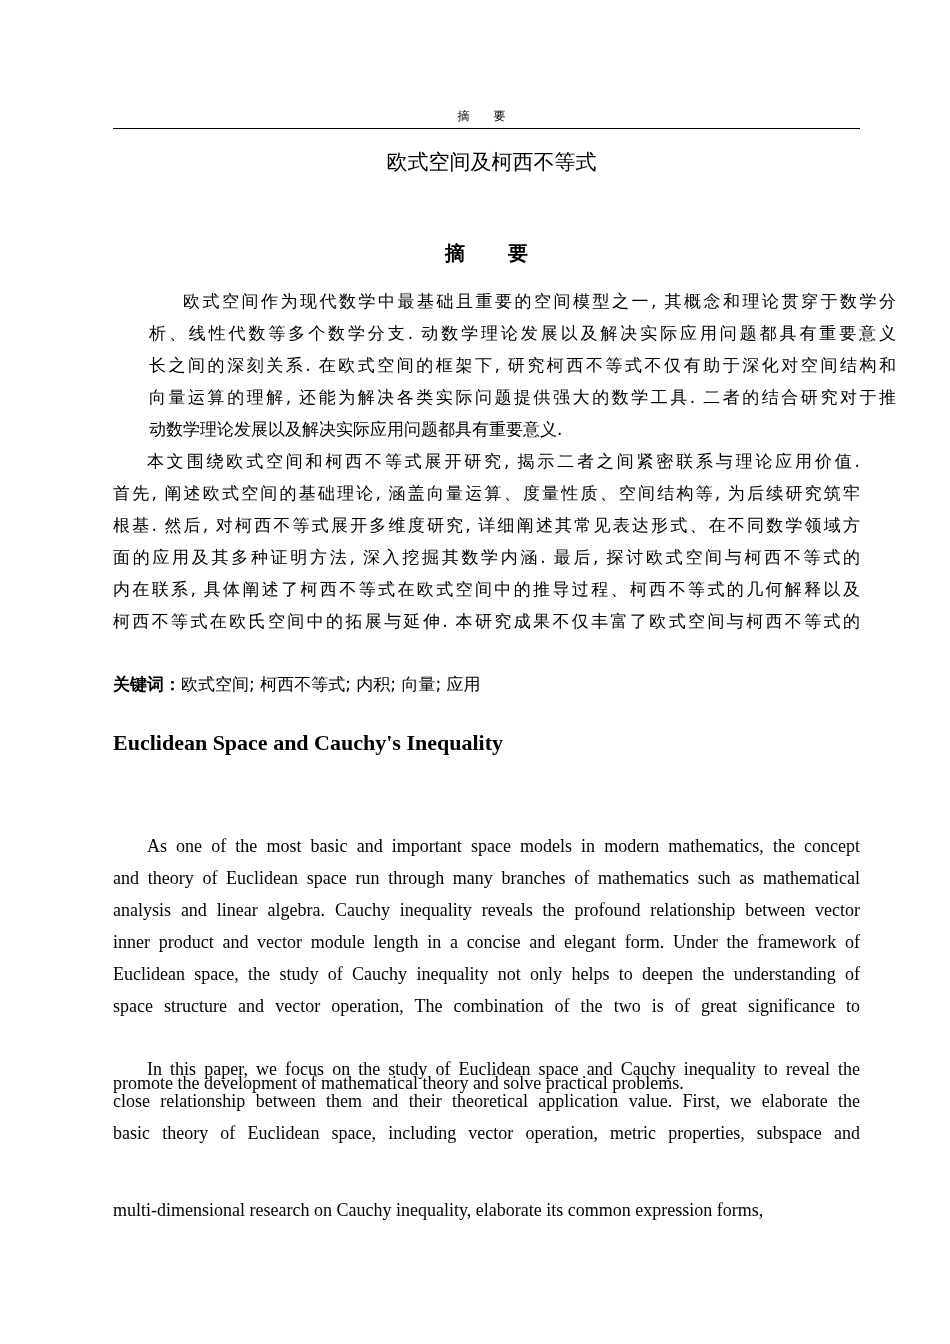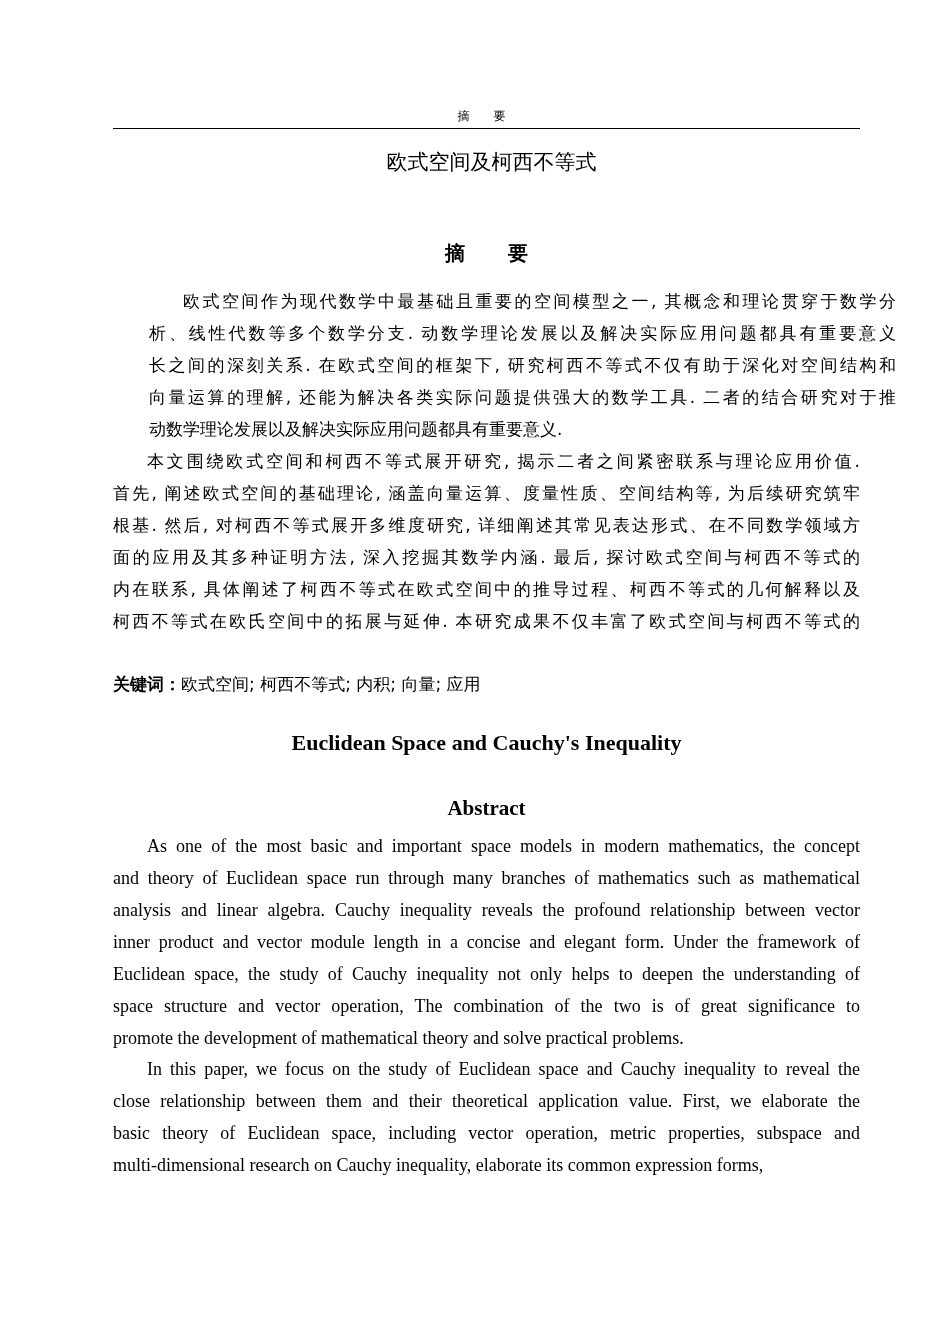--- a/index.html
+++ b/index.html
@@ -12,27 +12,27 @@
               font-family: "DejaVu Sans", sans-serif; font-size: 21px; }
   .cn-abs-heading { position: absolute; left: 113px; top: 240px; width: 747px; text-align: center;
                     font-family: "DejaVu Sans", sans-serif; font-size: 20px; font-weight: bold; letter-spacing: 18px; padding-left: 18px; box-sizing: border-box; }
   .cn-body { position: absolute; left: 113px; width: 747px; font-family: "DejaVu Sans", sans-serif; font-size: 17px; }
   .cn-line { height: 32px; line-height: 32px; white-space: nowrap; text-align: justify; text-align-last: justify; }
   .cn-line.last { text-align-last: left; }
   .cn-line.indent { padding-left: 34px; }
   .keywords { position: absolute; left: 113px; top: 668px; width: 747px; height: 32px; line-height: 32px;
               font-family: "DejaVu Sans", sans-serif; font-size: 17px; white-space: nowrap; }
   .kw-label { font-weight: bold; }
-  .en-title { position: absolute; left: 113px; top: 730px; width: 747px; text-align: center;
+  .en-title { position: absolute; left: 113px; top: 730px; width: 747px; text-align: left;
               font-family: "Liberation Serif", serif; font-size: 22px; font-weight: bold; }
   .en-abs-heading { position: absolute; left: 113px; top: 796px; width: 747px; text-align: center;
                     font-family: "Liberation Serif", serif; font-size: 21px; font-weight: bold; }
   .en-body { position: absolute; left: 113px; width: 747px; font-family: "Liberation Serif", serif; font-size: 18px; }
   .en-line { height: 32px; line-height: 32px; white-space: nowrap; text-align: justify; text-align-last: justify; }
-  .en-line.last { text-align-last: left; }
+  .en-line.last { text-align-last: left; margin-top: 45px; }
   .en-line.indent { padding-left: 34px; }
 </style>
 </head>
 <body>
 
 <div class="page">
 
   <div class="header">摘 要</div>
   <div class="header-rule"></div>
 
@@ -54,21 +54,20 @@
     <div class="cn-line">面的应用及其多种证明方法, 深入挖掘其数学内涵. 最后, 探讨欧式空间与柯西不等式的</div>
     <div class="cn-line">内在联系, 具体阐述了柯西不等式在欧式空间中的推导过程、柯西不等式的几何解释以及</div>
     <div class="cn-line">柯西不等式在欧氏空间中的拓展与延伸. 本研究成果不仅丰富了欧式空间与柯西不等式的</div>
   </div>
 
   <div class="keywords">
     <span class="kw-label">关键词：</span><span>欧式空间; 柯西不等式; 内积; 向量; 应用</span>
   </div>
 
   <div class="en-title">Euclidean Space and Cauchy's Inequality</div>
-  <div class="en-abs-heading">Abstract</div>
 
   <div class="en-body" style="top:830px;">
     <div class="en-line indent">As one of the most basic and important space models in modern mathematics, the concept</div>
     <div class="en-line">and theory of Euclidean space run through many branches of mathematics such as mathematical</div>
     <div class="en-line">analysis and linear algebra. Cauchy inequality reveals the profound relationship between vector</div>
     <div class="en-line">inner product and vector module length in a concise and elegant form. Under the framework of</div>
     <div class="en-line">Euclidean space, the study of Cauchy inequality not only helps to deepen the understanding of</div>
     <div class="en-line">space structure and vector operation, The combination of the two is of great significance to</div>
     <div class="en-line last">promote the development of mathematical theory and solve practical problems.</div>
   </div>

